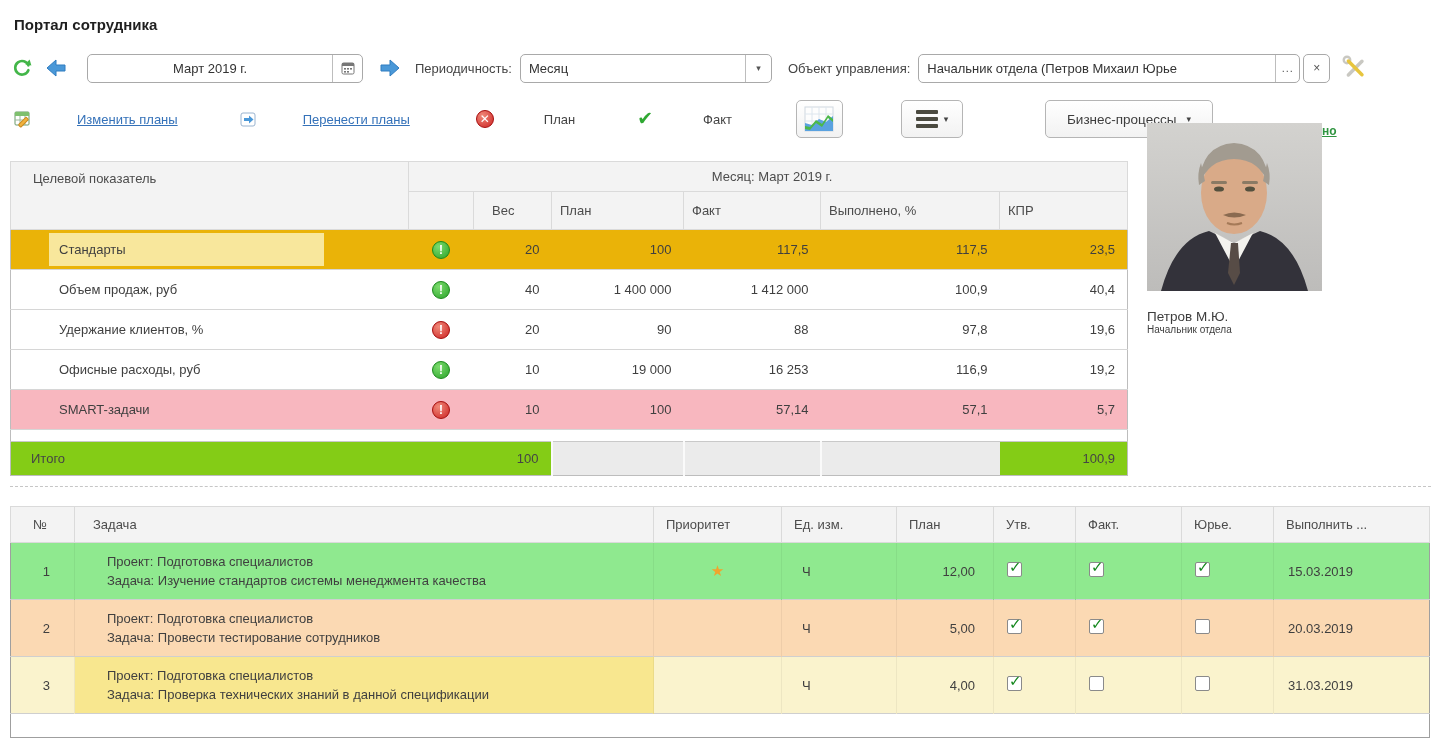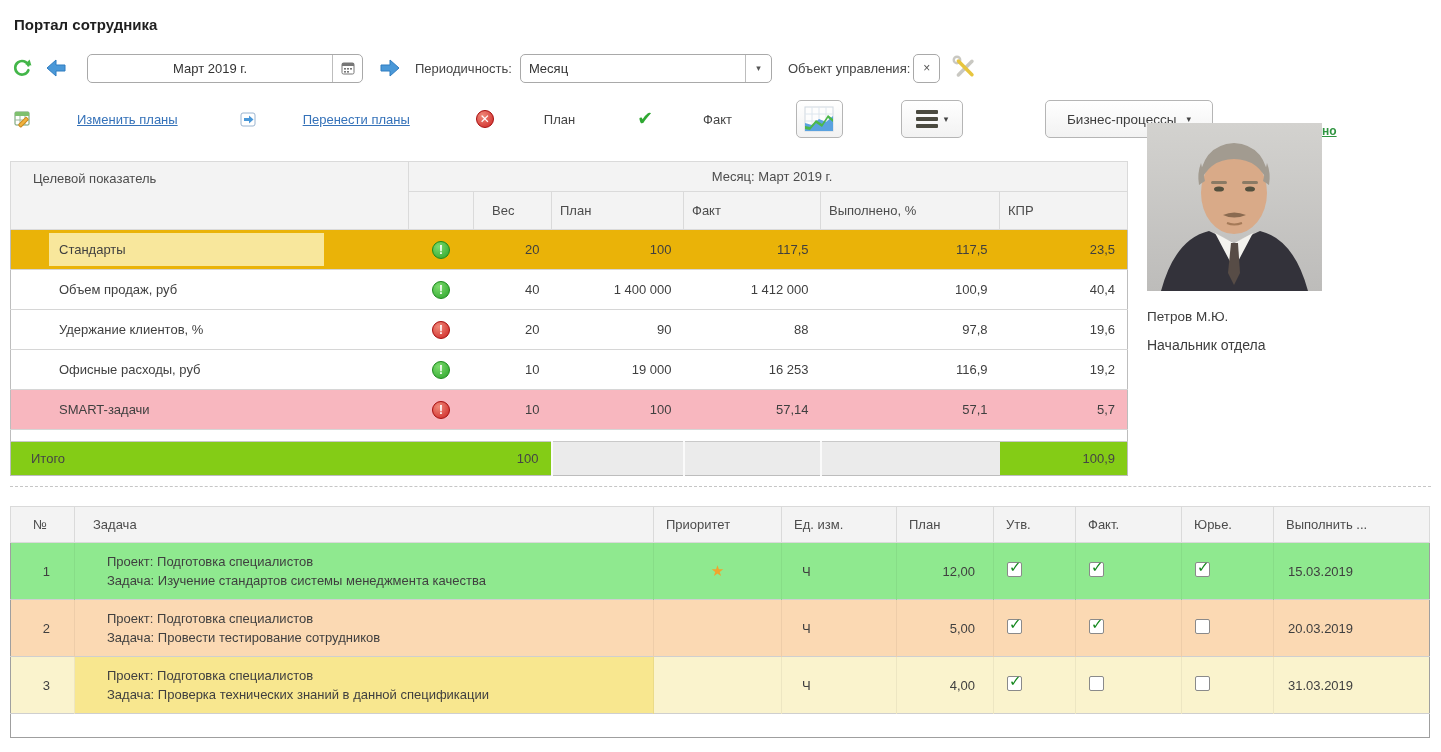--- a/index.html
+++ b/index.html
@@ -64,21 +64,21 @@
   .name-hl { display:inline-block; background:#f8e79c; padding:9px 10px 9px 10px; min-width:275px; margin-left:-10px; }
   .kpi tr.spacer td { height:12px; border-top:1px solid #d6d6d6; background:#fff; }
   .kpi tr.total td { height:34px; background:#84cc16; border-top:1px solid #c9c9c9; color:#454545; }
   .kpi tr.total td.muted { background:#ebebeb; border-left:2px solid #fafafa; }
   .kpi tr.total td.name { padding-left:20px; }
 
   
   .profile { position:absolute; left:1147px; top:107px; width:185px; }
   .photo { width:175px; height:168px; display:block; }
   .emp-name { margin-top:18px; font-size:13.5px; color:#3d3d3d; }
-  .emp-pos { margin-top:13px; font-size:14px; color:#3d3d3d; }
+  .emp-pos { font-size:10px; color:#3d3d3d; }
   .emp-result { margin-top:12px; font-size:24px; font-weight:bold; color:#2a2a2a; text-align:center; width:160px; }
 
   .dashed-sep { margin:10px 10px 0 10px; border-top:1px dashed #c6c6c6; height:0; }
 
   
   .tasks { width:1419px; margin:19px 0 0 10px; border:1px solid #9f9f9f; font-size:13px; }
   .tasks th { background:#f3f3f3; font-weight:normal; color:#4c4c4c; height:36px; text-align:left;
     border:1px solid #dadada; padding-left:12px; }
   .tasks th.h-num { padding-left:22px; }
   .tasks th.h-task { padding-left:18px; }
@@ -137,20 +137,24 @@
       <svg width="22" height="20" viewBox="0 0 22 20">
           <polygon points="2,7 11,7 11,2 20,10 11,18 11,13 2,13" fill="#4a98d8" stroke="#2f7cc0"></polygon>
         </svg>
     </span>
     <span class="lbl">Периодичность:</span>
     <div class="field select-field">
       <span class="val">Месяц</span>
       <span class="seg">▾</span>
     </div>
     <span class="lbl" style="margin-left:16px;">Объект управления:</span>
+    <div class="field obj-field">
+      <span class="val">Начальник отдела (Петров Михаил Юрье</span>
+      <span class="seg">...</span>
+    </div>
     <span class="x-btn">×</span>
     <span class="icon-btn tools-ico">
       <svg width="26" height="26" viewBox="0 0 24 24">
         <rect x="10.6" y="1.5" width="3.2" height="21" rx="1.6" transform="rotate(45 12 12)" fill="#c9c8c2"></rect>
         <circle cx="4.6" cy="4.6" r="3" fill="none" stroke="#c9c8c2" stroke-width="2.2"></circle>
         <rect x="10.6" y="1.5" width="3.2" height="21" rx="1.6" transform="rotate(-45 12 12)" fill="#e7c53e"></rect>
       </svg>
     </span>
   </div>
 

